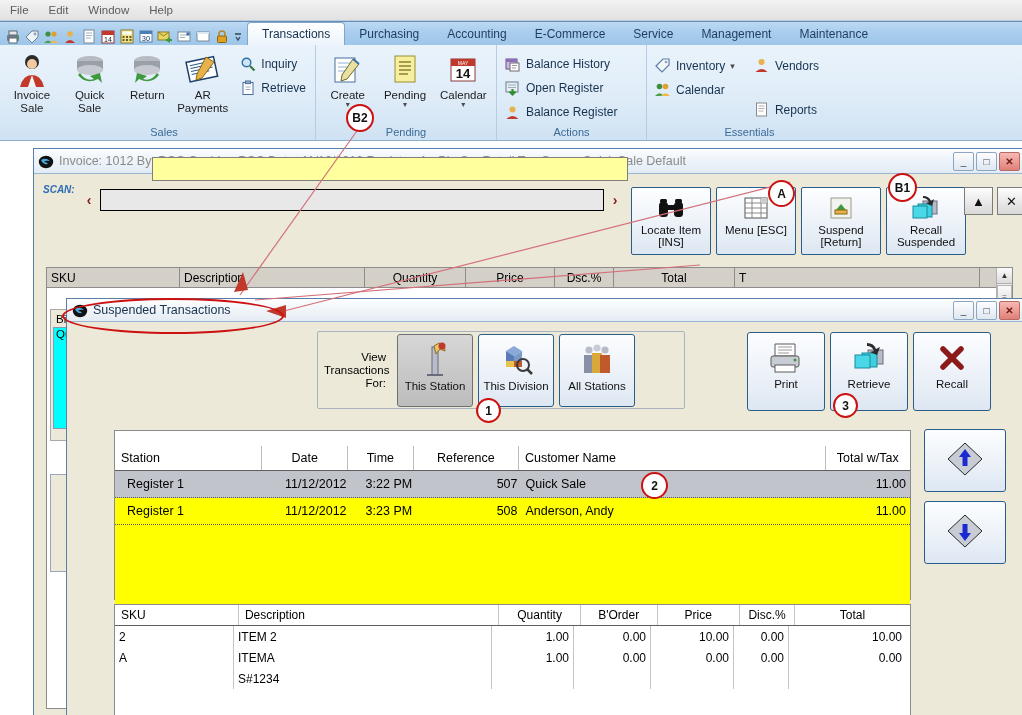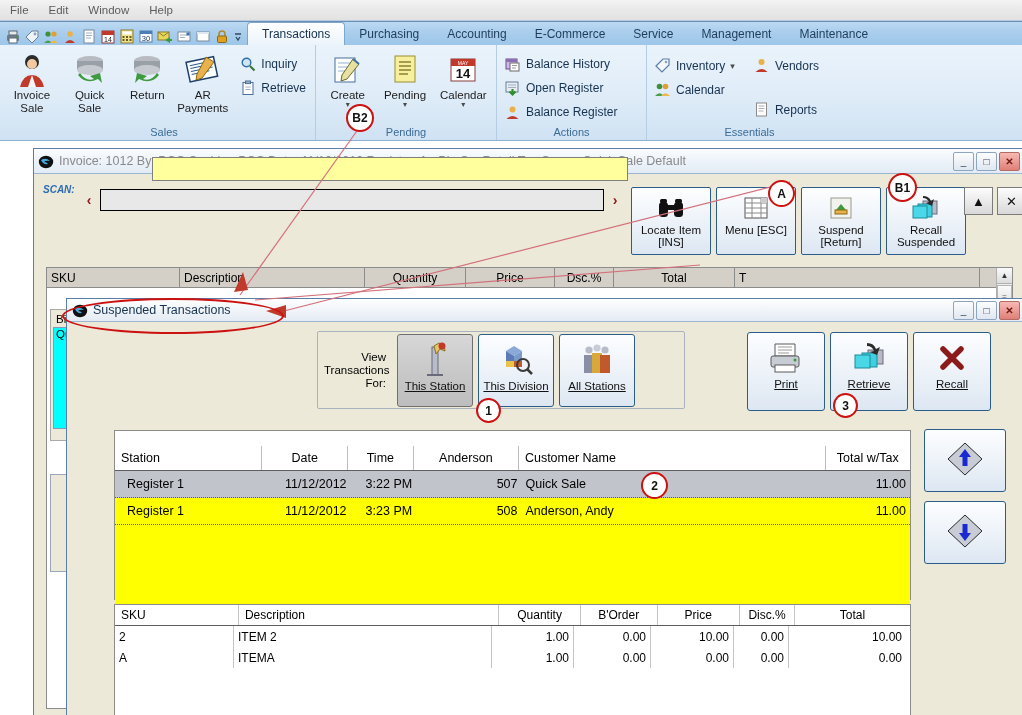--- a/index.html
+++ b/index.html
@@ -130,21 +130,21 @@
   #susp-toolbar{
     position:absolute;left:250px;top:32px;width:360px;height:76px;
     border:1px solid #a9b3c0;border-radius:2px;background:#ece9d8;
     display:flex;align-items:center;padding-left:6px;
   }
   #vtf{font-size:11.5px;text-align:right;color:#000;line-height:13px;width:62px;padding-right:6px;}
   .sbtn{
     width:74px;height:66px;border:1px solid #2b5d8c;border-radius:3px;margin-left:5px;
     background:linear-gradient(to bottom,#fcfdff 0%,#eef3f9 48%,#dde7f2 100%);
     display:flex;flex-direction:column;align-items:center;justify-content:flex-start;
-    font-size:11.5px;color:#111;padding-top:5px;line-height:12px;text-align:center;text-decoration:underline;
+    font-size:11.5px;color:#111;padding-top:5px;line-height:12px;text-align:center;
   }
   .sbtn.pressed{background:linear-gradient(to bottom,#d7d7d7 0%,#c9c9c9 50%,#bdbdbd 100%);border-color:#6f6f6f;}
   .sbtn .ico{height:40px;display:flex;align-items:center;justify-content:center;}
   #susp-actions{position:absolute;left:675px;top:33px;display:flex;}
   #susp-actions .sbtn{width:76px;height:72px;}
   
   #txgrid{position:absolute;left:47px;top:131px;width:795px;height:168px;background:#fff;border:1px solid #8c8c8c;}
   .tg-head{display:flex;height:24px;background:#fff;border-bottom:1px solid #5e5e5e;margin-top:15px;}
   .tg-head .c{display:flex;align-items:center;justify-content:center;font-size:12.5px;color:#000;border-right:1px solid #bdbdbd;}
   .tg-row{display:flex;height:26px;border-bottom:1px dotted #5a5a5a;padding-left:8px;}
@@ -676,21 +676,21 @@
       </span>
       <span>Recall</span>
     </div>
   </div>
 
   <div id="txgrid">
     <div class="tg-head">
       <div class="c" style="width:143px;justify-content:flex-start;padding-left:6px">Station</div>
       <div class="c" style="width:86px">Date</div>
       <div class="c" style="width:66px">Time</div>
-      <div class="c" style="width:106px">Anderson</div>
+      <div class="c" style="width:106px">Reference</div>
       <div class="c" style="width:305px;justify-content:flex-start;padding-left:6px">Customer Name</div>
       <div class="c" style="width:86px;border-right:none">Total w/Tax</div>
     </div>
     <div class="tg-row sel">
       <div class="c" style="width:143px">Register 1</div>
       <div class="c" style="width:86px;justify-content:flex-end">11/12/2012</div>
       <div class="c" style="width:66px;justify-content:flex-end">3:22 PM</div>
       <div class="c" style="width:106px;justify-content:flex-end">507</div>
       <div class="c" style="width:305px">Quick Sale</div>
       <div class="c" style="width:86px;justify-content:flex-end">11.00</div>
@@ -727,20 +727,29 @@
     </div>
     <div class="it-row">
       <div class="c" style="width:119px">A</div>
       <div class="c" style="width:258px">ITEMA</div>
       <div class="c r" style="width:82px">1.00</div>
       <div class="c r" style="width:77px">0.00</div>
       <div class="c r" style="width:83px">0.00</div>
       <div class="c r" style="width:55px">0.00</div>
       <div class="c r" style="width:117px;border-right:none">0.00</div>
     </div>
+    <div class="it-row">
+      <div class="c" style="width:119px"></div>
+      <div class="c" style="width:258px">S#1234</div>
+      <div class="c r" style="width:82px"></div>
+      <div class="c r" style="width:77px"></div>
+      <div class="c r" style="width:83px"></div>
+      <div class="c r" style="width:55px"></div>
+      <div class="c r" style="width:117px;border-right:none"></div>
+    </div>
   </div>
 
   <div id="navbtns">
     <div class="navbtn">
       <span>
         <svg width="42" height="40" viewBox="0 0 42 40">
             <path d="M21 4 L38 20 L21 36 L4 20 Z" fill="#c8ccd4" stroke="#2a2a2a"></path>
             <path d="M21 10 l6 8 h-3.5v9h-5v-9H15z" fill="#1a2ad0"></path>
           </svg>
       </span>

